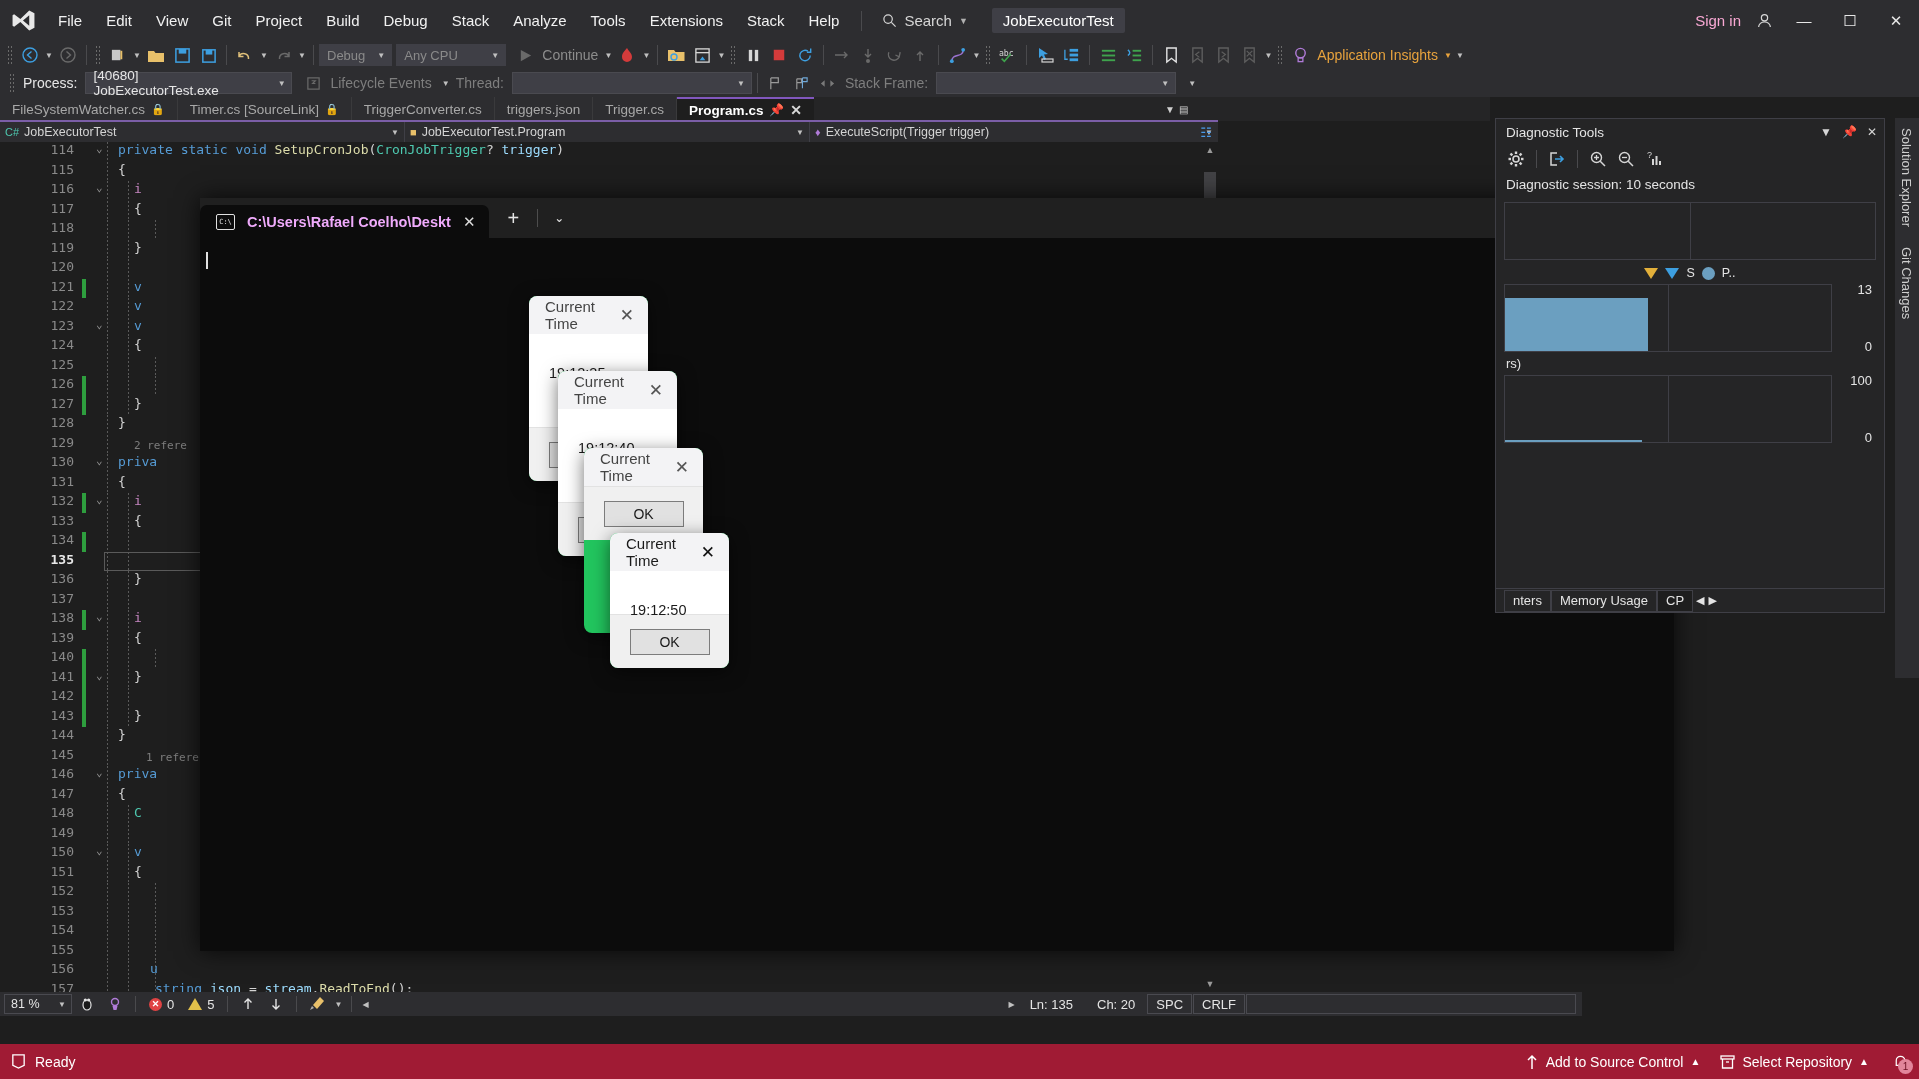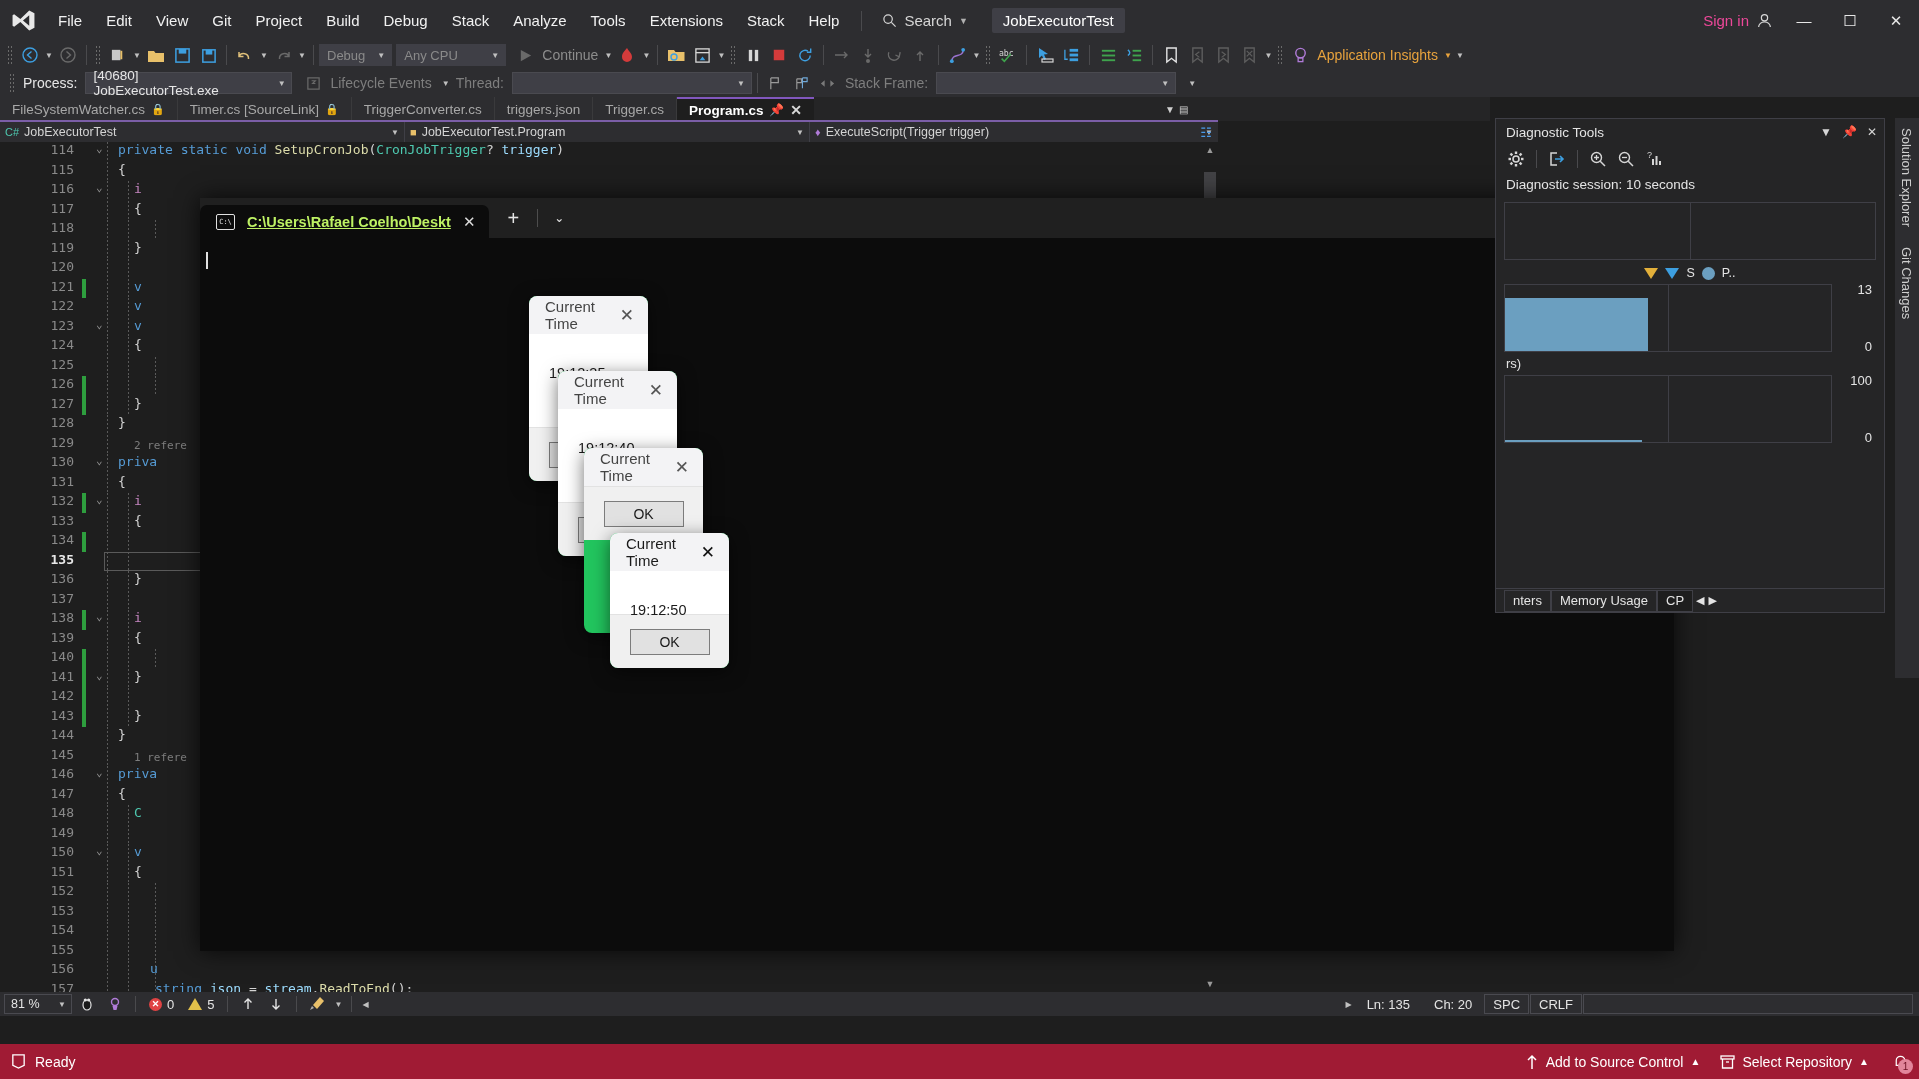--- a/index.html
+++ b/index.html
@@ -34,21 +34,21 @@
   }
   .search-caret { font-size: 9px; color: #b0b0b0; }
   .proj-chip {
     margin-left: 14px; background: #3f3f46; color: #fff;
     padding: 4px 11px; font-size: 15px; border-radius: 2px;
   }
   .win-right {
     position: absolute; right: 0; top: 0; height: 41px;
     display: flex; align-items: center;
   }
-  .signin { font-size: 15px; color: #ec4899; padding: 0 8px; display:flex; align-items:flex-end; gap:7px;}
+  .signin { font-size: 15px; color: #f9a8d4; padding: 0 8px; display:flex; align-items:flex-end; gap:15px;}
   .wbtn {
     width: 46px; height: 41px; display: flex; align-items: center; justify-content: center;
     color: #e8e8e8; font-size: 15px;
   }
 
   
   .toolbar {
     position: absolute; top: 41px; left: 0; width: 1919px; height: 28px;
     background: #2d2d30; display: flex; align-items: center; padding-left: 4px;
   }
@@ -165,21 +165,21 @@
   }
   .console-tab {
     display: flex; align-items: center; gap: 12px; height: 33px; margin-top: 7px;
     background: #0c0c0c; border-radius: 7px 7px 0 0; padding: 0 14px 0 16px;
   }
   .cterm-icon {
     width: 19px; height: 16px; border: 1.6px solid #e0e0e0; border-radius: 2px;
     font-size: 7px; color: #e0e0e0; display:flex; align-items:center; justify-content:center;
     font-family: "DejaVu Sans Mono", monospace;
   }
-  .console-title { font-size: 14.5px; color: #bef264; font-weight: bold; text-decoration: underline; }
+  .console-title { font-size: 14.5px; color: #f0abfc; font-weight: bold; }
   .console-tab-x { color: #dcdcdc; font-size: 15px; }
   .console-plus { color: #e4e4e4; font-size: 20px; padding: 0 18px; font-weight: 300; }
   .console-vsep { width: 1px; height: 18px; background: #4d4d4d; }
   .console-chev { color: #e4e4e4; font-size: 12px; padding: 0 16px; }
   .console-winbtns { position: absolute; right: 0; top: 0; height: 40px; display: flex; }
   .cwbtn { width: 48px; height: 40px; display:flex; align-items:center; justify-content:center;
            color: #e9e9e9; font-size: 14px; }
   .console-body { height: 713px; background: #0c0c0c; position: relative; }
   .console-caret {
     position: absolute; left: 6px; top: 14px; width: 2px; height: 17px; background: #e0e0e0;
@@ -262,21 +262,21 @@
 
   
   .rdock { position: absolute; right: 0; top: 118px; width: 24px; height: 560px; background: #2d2d30; }
   .rdock-tab {
     writing-mode: vertical-rl; font-size: 13px; color: #cfcfcf;
     padding: 10px 4px; white-space: nowrap;
   }
 
   
   .zoombar {
-    position: absolute; left: 0; top: 992px; width: 1919px; height: 24px;
+    position: absolute; left: 0; top: 992px; width: 1582px; height: 24px;
     background: #2d2d30; display: flex; align-items: center; padding-left: 4px; gap: 2px;
   }
   .zoom-combo {
     width: 68px; height: 20px; background: #2d2d30; border: 1px solid #4a4a50;
     color: #e4e4e4; font-size: 12.5px; display: flex; align-items: center;
     justify-content: space-between; padding: 0 3px 0 6px;
   }
   .zb-item { display:flex; align-items:center; gap:5px; font-size:13px; color:#e4e4e4; padding: 0 6px; }
   .err-dot { width:13px;height:13px;border-radius:50%;background:#e04343;color:#fff;font-size:9px;
              display:flex;align-items:center;justify-content:center;font-weight:bold;}
@@ -709,21 +709,21 @@
         <div class="coderow"><div class="lnum cur">135</div><div style="position: absolute; left: 107px; width: 1px; height: 19.5px; background: repeating-linear-gradient(rgb(90, 90, 90) 0px, rgb(90, 90, 90) 2px, transparent 2px, transparent 4px);"></div><div style="position: absolute; left: 128px; width: 1px; height: 19.5px; background: repeating-linear-gradient(rgb(90, 90, 90) 0px, rgb(90, 90, 90) 2px, transparent 2px, transparent 4px);"></div><div class="cur-line-box"></div><div class="ctext" style="left: 134px;"></div></div>
         <div class="coderow"><div class="lnum">136</div><div style="position: absolute; left: 107px; width: 1px; height: 19.5px; background: repeating-linear-gradient(rgb(90, 90, 90) 0px, rgb(90, 90, 90) 2px, transparent 2px, transparent 4px);"></div><div style="position: absolute; left: 128px; width: 1px; height: 19.5px; background: repeating-linear-gradient(rgb(90, 90, 90) 0px, rgb(90, 90, 90) 2px, transparent 2px, transparent 4px);"></div><div class="ctext" style="left: 134px;">}</div></div>
         <div class="coderow"><div class="lnum">137</div><div style="position: absolute; left: 107px; width: 1px; height: 19.5px; background: repeating-linear-gradient(rgb(90, 90, 90) 0px, rgb(90, 90, 90) 2px, transparent 2px, transparent 4px);"></div><div style="position: absolute; left: 128px; width: 1px; height: 19.5px; background: repeating-linear-gradient(rgb(90, 90, 90) 0px, rgb(90, 90, 90) 2px, transparent 2px, transparent 4px);"></div><div class="ctext" style="left: 134px;"></div></div>
         <div class="coderow"><div class="lnum">138</div><div class="chgmark chg-green"></div><div class="fold">⌄</div><div style="position: absolute; left: 107px; width: 1px; height: 19.5px; background: repeating-linear-gradient(rgb(90, 90, 90) 0px, rgb(90, 90, 90) 2px, transparent 2px, transparent 4px);"></div><div style="position: absolute; left: 128px; width: 1px; height: 19.5px; background: repeating-linear-gradient(rgb(90, 90, 90) 0px, rgb(90, 90, 90) 2px, transparent 2px, transparent 4px);"></div><div class="ctext" style="left: 134px;"><span class="kw2">i</span></div></div>
         <div class="coderow"><div class="lnum">139</div><div style="position: absolute; left: 107px; width: 1px; height: 19.5px; background: repeating-linear-gradient(rgb(90, 90, 90) 0px, rgb(90, 90, 90) 2px, transparent 2px, transparent 4px);"></div><div style="position: absolute; left: 128px; width: 1px; height: 19.5px; background: repeating-linear-gradient(rgb(90, 90, 90) 0px, rgb(90, 90, 90) 2px, transparent 2px, transparent 4px);"></div><div class="ctext" style="left: 134px;">{</div></div>
         <div class="coderow"><div class="lnum">140</div><div class="chgmark chg-green"></div><div style="position: absolute; left: 107px; width: 1px; height: 19.5px; background: repeating-linear-gradient(rgb(90, 90, 90) 0px, rgb(90, 90, 90) 2px, transparent 2px, transparent 4px);"></div><div style="position: absolute; left: 128px; width: 1px; height: 19.5px; background: repeating-linear-gradient(rgb(90, 90, 90) 0px, rgb(90, 90, 90) 2px, transparent 2px, transparent 4px);"></div><div style="position: absolute; left: 155px; width: 1px; height: 19.5px; background: repeating-linear-gradient(rgb(90, 90, 90) 0px, rgb(90, 90, 90) 2px, transparent 2px, transparent 4px);"></div><div class="ctext" style="left: 150px;"></div></div>
         <div class="coderow"><div class="lnum">141</div><div class="chgmark chg-green"></div><div class="fold">⌄</div><div style="position: absolute; left: 107px; width: 1px; height: 19.5px; background: repeating-linear-gradient(rgb(90, 90, 90) 0px, rgb(90, 90, 90) 2px, transparent 2px, transparent 4px);"></div><div style="position: absolute; left: 128px; width: 1px; height: 19.5px; background: repeating-linear-gradient(rgb(90, 90, 90) 0px, rgb(90, 90, 90) 2px, transparent 2px, transparent 4px);"></div><div class="ctext" style="left: 134px;">}</div></div>
         <div class="coderow"><div class="lnum">142</div><div class="chgmark chg-green"></div><div style="position: absolute; left: 107px; width: 1px; height: 19.5px; background: repeating-linear-gradient(rgb(90, 90, 90) 0px, rgb(90, 90, 90) 2px, transparent 2px, transparent 4px);"></div><div style="position: absolute; left: 128px; width: 1px; height: 19.5px; background: repeating-linear-gradient(rgb(90, 90, 90) 0px, rgb(90, 90, 90) 2px, transparent 2px, transparent 4px);"></div><div class="ctext" style="left: 134px;"></div></div>
         <div class="coderow"><div class="lnum">143</div><div class="chgmark chg-green"></div><div style="position: absolute; left: 107px; width: 1px; height: 19.5px; background: repeating-linear-gradient(rgb(90, 90, 90) 0px, rgb(90, 90, 90) 2px, transparent 2px, transparent 4px);"></div><div style="position: absolute; left: 128px; width: 1px; height: 19.5px; background: repeating-linear-gradient(rgb(90, 90, 90) 0px, rgb(90, 90, 90) 2px, transparent 2px, transparent 4px);"></div><div class="ctext" style="left: 134px;">}</div></div>
         <div class="coderow"><div class="lnum">144</div><div style="position: absolute; left: 107px; width: 1px; height: 19.5px; background: repeating-linear-gradient(rgb(90, 90, 90) 0px, rgb(90, 90, 90) 2px, transparent 2px, transparent 4px);"></div><div class="ctext" style="left: 118px;">}</div></div>
-        <div class="coderow"><div class="ref" style="position: absolute; left: 134px; top: 4px;">1 refere</div><div class="lnum">145</div><div style="position: absolute; left: 107px; width: 1px; height: 19.5px; background: repeating-linear-gradient(rgb(90, 90, 90) 0px, rgb(90, 90, 90) 2px, transparent 2px, transparent 4px);"></div><div class="ctext" style="left: 118px;"></div></div>
+        <div class="coderow"><div class="ref" style="position: absolute; left: 146px; top: 4px;">1 refere</div><div class="lnum">145</div><div style="position: absolute; left: 107px; width: 1px; height: 19.5px; background: repeating-linear-gradient(rgb(90, 90, 90) 0px, rgb(90, 90, 90) 2px, transparent 2px, transparent 4px);"></div><div class="ctext" style="left: 118px;"></div></div>
         <div class="coderow"><div class="lnum">146</div><div class="fold">⌄</div><div style="position: absolute; left: 107px; width: 1px; height: 19.5px; background: repeating-linear-gradient(rgb(90, 90, 90) 0px, rgb(90, 90, 90) 2px, transparent 2px, transparent 4px);"></div><div class="ctext" style="left: 118px;"><span class="kw">priva</span></div></div>
         <div class="coderow"><div class="lnum">147</div><div style="position: absolute; left: 107px; width: 1px; height: 19.5px; background: repeating-linear-gradient(rgb(90, 90, 90) 0px, rgb(90, 90, 90) 2px, transparent 2px, transparent 4px);"></div><div class="ctext" style="left: 118px;">{</div></div>
         <div class="coderow"><div class="lnum">148</div><div style="position: absolute; left: 107px; width: 1px; height: 19.5px; background: repeating-linear-gradient(rgb(90, 90, 90) 0px, rgb(90, 90, 90) 2px, transparent 2px, transparent 4px);"></div><div style="position: absolute; left: 128px; width: 1px; height: 19.5px; background: repeating-linear-gradient(rgb(90, 90, 90) 0px, rgb(90, 90, 90) 2px, transparent 2px, transparent 4px);"></div><div class="ctext" style="left: 134px;"><span class="cls">C</span></div></div>
         <div class="coderow"><div class="lnum">149</div><div style="position: absolute; left: 107px; width: 1px; height: 19.5px; background: repeating-linear-gradient(rgb(90, 90, 90) 0px, rgb(90, 90, 90) 2px, transparent 2px, transparent 4px);"></div><div style="position: absolute; left: 128px; width: 1px; height: 19.5px; background: repeating-linear-gradient(rgb(90, 90, 90) 0px, rgb(90, 90, 90) 2px, transparent 2px, transparent 4px);"></div><div class="ctext" style="left: 134px;"></div></div>
         <div class="coderow"><div class="lnum">150</div><div class="fold">⌄</div><div style="position: absolute; left: 107px; width: 1px; height: 19.5px; background: repeating-linear-gradient(rgb(90, 90, 90) 0px, rgb(90, 90, 90) 2px, transparent 2px, transparent 4px);"></div><div style="position: absolute; left: 128px; width: 1px; height: 19.5px; background: repeating-linear-gradient(rgb(90, 90, 90) 0px, rgb(90, 90, 90) 2px, transparent 2px, transparent 4px);"></div><div class="ctext" style="left: 134px;"><span class="kw">v</span></div></div>
         <div class="coderow"><div class="lnum">151</div><div style="position: absolute; left: 107px; width: 1px; height: 19.5px; background: repeating-linear-gradient(rgb(90, 90, 90) 0px, rgb(90, 90, 90) 2px, transparent 2px, transparent 4px);"></div><div style="position: absolute; left: 128px; width: 1px; height: 19.5px; background: repeating-linear-gradient(rgb(90, 90, 90) 0px, rgb(90, 90, 90) 2px, transparent 2px, transparent 4px);"></div><div class="ctext" style="left: 134px;">{</div></div>
         <div class="coderow"><div class="lnum">152</div><div style="position: absolute; left: 107px; width: 1px; height: 19.5px; background: repeating-linear-gradient(rgb(90, 90, 90) 0px, rgb(90, 90, 90) 2px, transparent 2px, transparent 4px);"></div><div style="position: absolute; left: 128px; width: 1px; height: 19.5px; background: repeating-linear-gradient(rgb(90, 90, 90) 0px, rgb(90, 90, 90) 2px, transparent 2px, transparent 4px);"></div><div style="position: absolute; left: 155px; width: 1px; height: 19.5px; background: repeating-linear-gradient(rgb(90, 90, 90) 0px, rgb(90, 90, 90) 2px, transparent 2px, transparent 4px);"></div><div class="ctext" style="left: 150px;"></div></div>
         <div class="coderow"><div class="lnum">153</div><div style="position: absolute; left: 107px; width: 1px; height: 19.5px; background: repeating-linear-gradient(rgb(90, 90, 90) 0px, rgb(90, 90, 90) 2px, transparent 2px, transparent 4px);"></div><div style="position: absolute; left: 128px; width: 1px; height: 19.5px; background: repeating-linear-gradient(rgb(90, 90, 90) 0px, rgb(90, 90, 90) 2px, transparent 2px, transparent 4px);"></div><div style="position: absolute; left: 155px; width: 1px; height: 19.5px; background: repeating-linear-gradient(rgb(90, 90, 90) 0px, rgb(90, 90, 90) 2px, transparent 2px, transparent 4px);"></div><div class="ctext" style="left: 150px;"></div></div>
         <div class="coderow"><div class="lnum">154</div><div style="position: absolute; left: 107px; width: 1px; height: 19.5px; background: repeating-linear-gradient(rgb(90, 90, 90) 0px, rgb(90, 90, 90) 2px, transparent 2px, transparent 4px);"></div><div style="position: absolute; left: 128px; width: 1px; height: 19.5px; background: repeating-linear-gradient(rgb(90, 90, 90) 0px, rgb(90, 90, 90) 2px, transparent 2px, transparent 4px);"></div><div style="position: absolute; left: 155px; width: 1px; height: 19.5px; background: repeating-linear-gradient(rgb(90, 90, 90) 0px, rgb(90, 90, 90) 2px, transparent 2px, transparent 4px);"></div><div class="ctext" style="left: 150px;"></div></div>
         <div class="coderow"><div class="lnum">155</div><div style="position: absolute; left: 107px; width: 1px; height: 19.5px; background: repeating-linear-gradient(rgb(90, 90, 90) 0px, rgb(90, 90, 90) 2px, transparent 2px, transparent 4px);"></div><div style="position: absolute; left: 128px; width: 1px; height: 19.5px; background: repeating-linear-gradient(rgb(90, 90, 90) 0px, rgb(90, 90, 90) 2px, transparent 2px, transparent 4px);"></div><div style="position: absolute; left: 155px; width: 1px; height: 19.5px; background: repeating-linear-gradient(rgb(90, 90, 90) 0px, rgb(90, 90, 90) 2px, transparent 2px, transparent 4px);"></div><div class="ctext" style="left: 150px;"></div></div>

